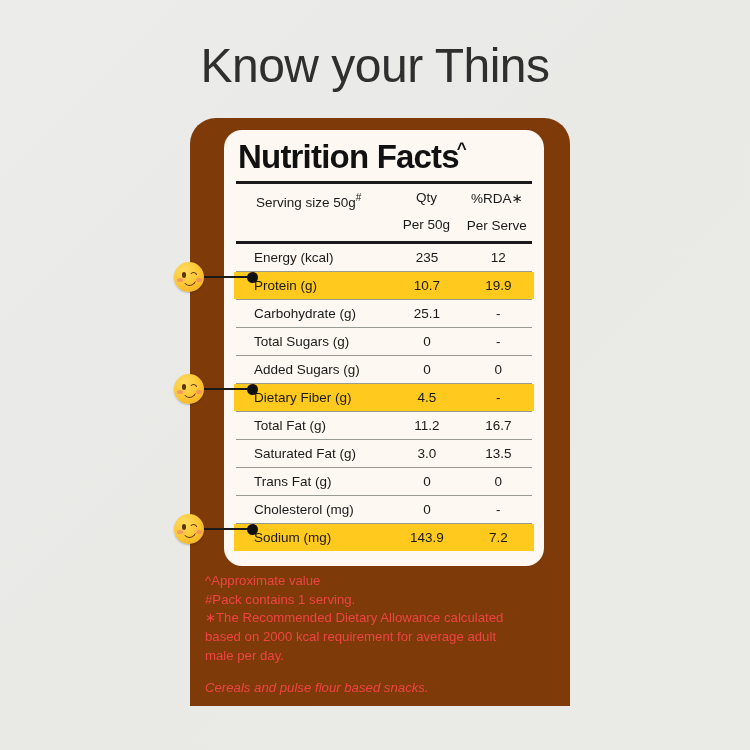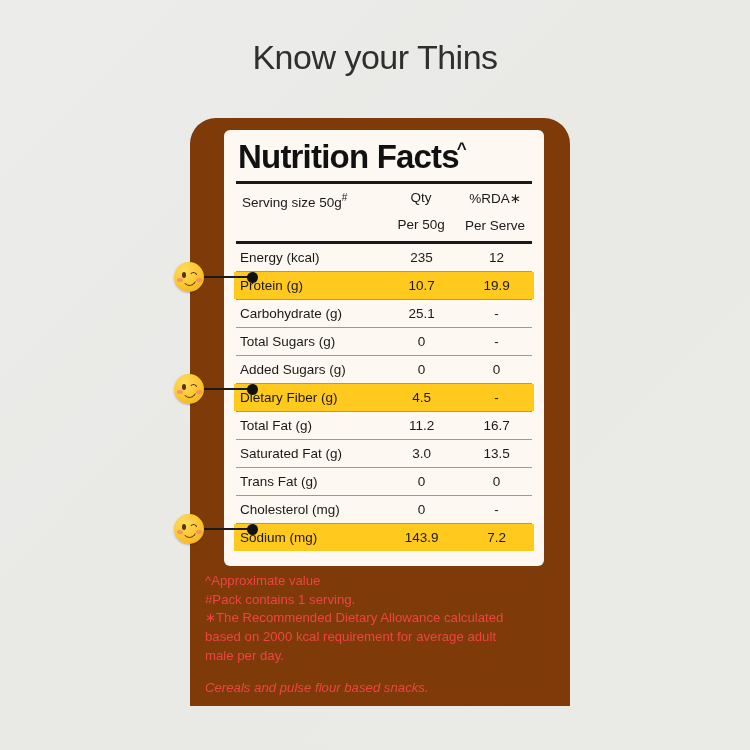--- a/index.html
+++ b/index.html
@@ -14,21 +14,21 @@
     font-family: "Liberation Sans", sans-serif;
     position: relative;
   }
 
   #page-title {
     position: absolute;
     top: 38px;
     left: 0;
     width: 750px;
     text-align: center;
-    font-size: 34px;
+    font-size: 48px;
     font-weight: 400;
     color: #2f2f2f;
     letter-spacing: -0.5px;
   }
 
   
   #label-card {
     position: absolute;
     left: 190px;
     top: 118px;
@@ -40,21 +40,21 @@
   }
 
   
   #facts-panel {
     position: absolute;
     left: 224px;
     top: 130px;
     width: 320px;
     height: 436px;
     background: #fdf8f1;
-    border-radius: 6px;
+    border-radius: 18px;
     box-sizing: border-box;
     padding: 0 10px;
   }
 
   #facts-title-wrap {
     position: relative;
     padding: 10px 4px 4px 4px;
   }
   #facts-title {
     font-size: 33px;
@@ -86,21 +86,21 @@
   }
 
   
   #col-head {
     display: flex;
     align-items: flex-start;
     padding: 6px 2px 6px 2px;
     font-size: 13.5px;
     color: #1a1a1a;
   }
-  .c-name { width: 150px; padding-left: 6px; }
+  .c-name { width: 150px; padding-left: 6px; margin-left: 14px; }
   .c-qty  { width: 78px; text-align: center; }
   .c-rda  { width: 78px; text-align: center; }
   #col-head .c-name { padding-top: 2px; }
   .head-line2 { display: block; margin-top: 12px; }
   .sup-small {
     font-size: 10px;
     vertical-align: super;
   }
 
   

